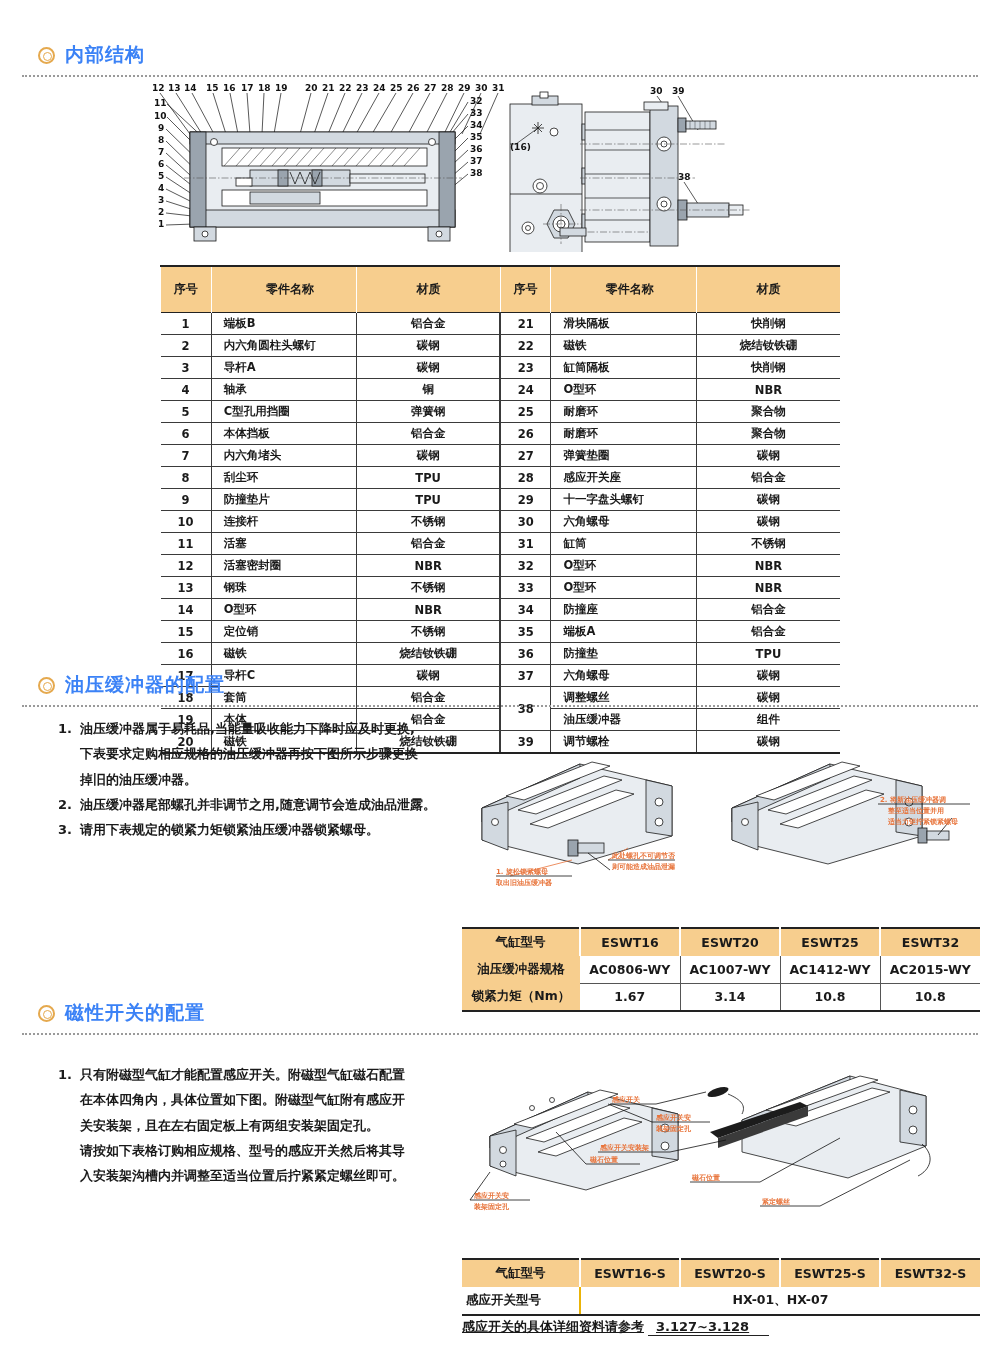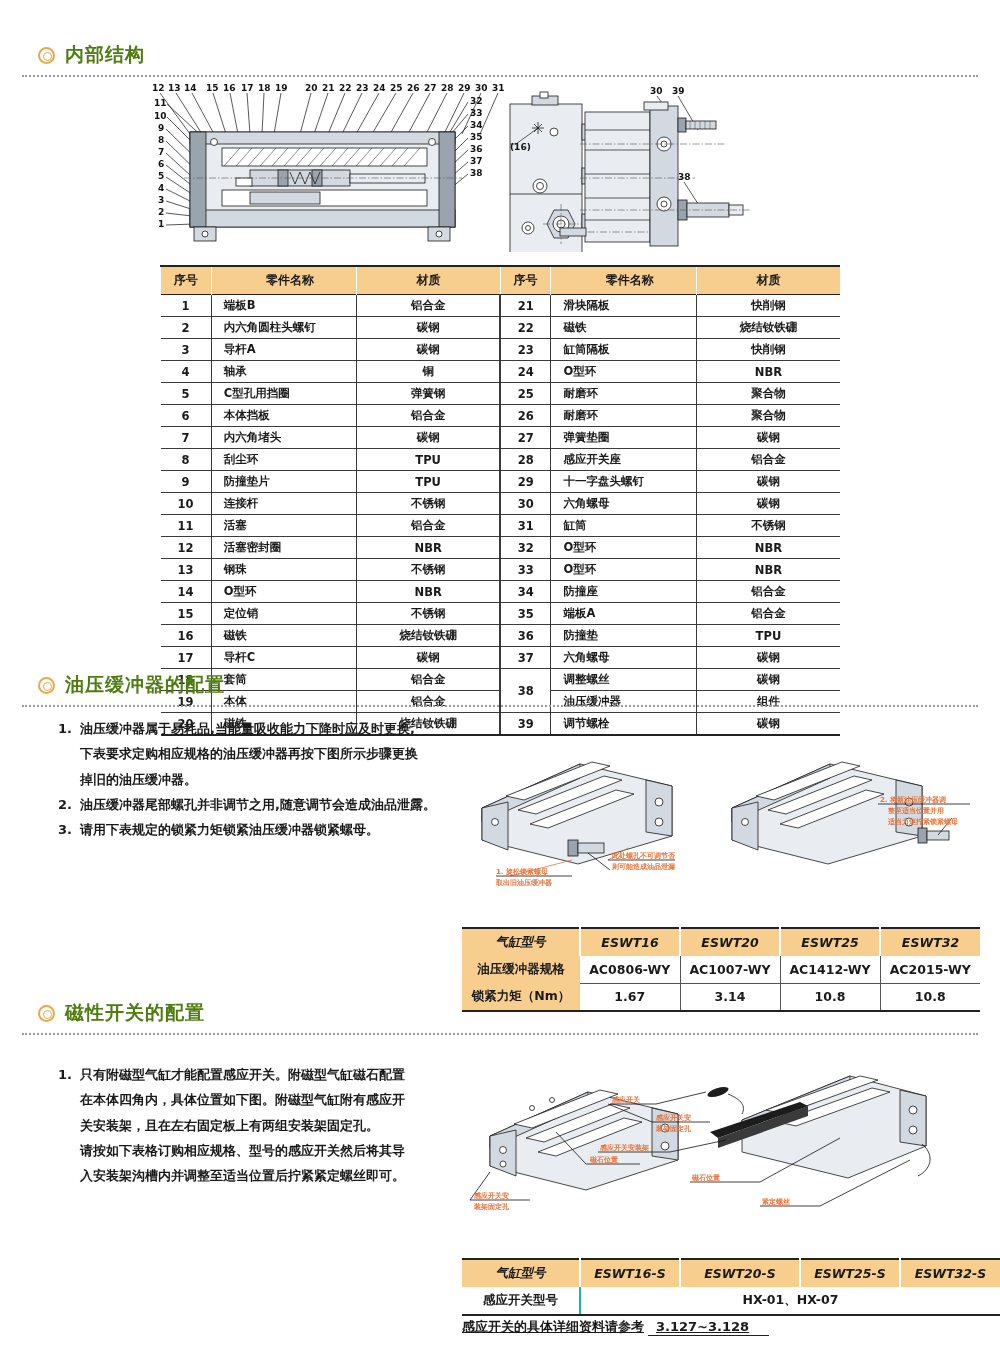--- a/index.html
+++ b/index.html
@@ -29,21 +29,21 @@
   .ring-icon::after {
     content: "";
     position: absolute; left: 3px; top: 3px;
     width: 7px; height: 7px;
     border: 1px solid #E5A94E;
     border-radius: 50%;
   }
   .section-title {
     font-size: 19px; font-weight: bold;
     letter-spacing: 1px;
-    color: #4d7c0f;
+    color: #3b82f6;
   }
   .dotted-rule {
     border-top: 2px dotted #9a9a9a;
     margin: 7px 22px 0 22px;
     height: 0;
   }
 
   
   .abs { position: absolute; }
 
@@ -53,21 +53,21 @@
     width: 680px;
     font-size: 11.5px;
     font-weight: bold;
   }
   table.parts th {
     background: #F7CE8E;
     border-left: 1px solid #fff;
     border-right: 1px solid #fff;
     font-weight: bold;
     font-size: 12px;
-    padding: 5px 0;
+    padding: 14px 0;
     text-align: center;
   }
   table.parts thead tr { border-top: 2px solid #222; border-bottom: 1px solid #222; }
   table.parts td {
     border-bottom: 1px solid #3a3a3a;
     padding: 3px 0;
     height: 19px;
   }
   table.parts tbody tr:last-child td { border-bottom: 2px solid #222; }
   .c-no   { width: 52px;  text-align: center; border-right: 1px solid #3a3a3a; }
@@ -80,26 +80,26 @@
     border-collapse: collapse;
     font-size: 12.5px;
     font-weight: bold;
   }
   table.spec td, table.spec th {
     text-align: center;
     padding: 5px 4px;
   }
   table.spec .hdr-cell { background: #F7CE8E; border-right: 2px solid #ffffff; }
   table.spec .hdr-cell:last-child { border-right: none; }
-  table.spec tr.toprow { border-top: 2px solid #222; font-style: italic; }
+  table.spec tr.toprow { border-top: 2px solid #222; }
   table.spec tr.lastrow td { border-bottom: 2px solid #222; }
   table.spec td.lbl { background: #F7CE8E; text-align: center; }
   table.spec td.val { border-right: 1px solid #555; border-bottom: 1px solid #555; }
   table.spec td.val:last-child { border-right: none; }
-  table.spec td.lbl-plain { text-align: center; border-right: 2px solid #14b8a6; border-bottom: 1px solid #555; }
+  table.spec td.lbl-plain { text-align: left; border-right: 2px solid #eab308; border-bottom: 1px solid #555; }
 
   
   .numlist {
     font-size: 13px; font-weight: bold;
     line-height: 1.95;
   }
   .numlist .li { display: flex; gap: 4px; }
   .numlist .num { flex: none; }
   .numlist .txt { }
 
@@ -768,21 +768,21 @@
   </g>
 </svg>
 </div>
 
 <div class="abs" style="left:462px; top:1258px;">
   <table class="spec">
     <tbody>
       <tr class="toprow">
         <td class="hdr-cell" style="width:118px">气缸型号</td>
         <td class="hdr-cell" style="width:100px">ESWT16-S</td>
-        <td class="hdr-cell" style="width:120px">ESWT20-S</td>
+        <td class="hdr-cell" style="width:100px">ESWT20-S</td>
         <td class="hdr-cell" style="width:100px">ESWT25-S</td>
         <td class="hdr-cell" style="width:100px">ESWT32-S</td>
       </tr>
       <tr class="lastrow">
         <td class="lbl-plain">感应开关型号</td>
         <td class="val" colspan="4">HX-01、HX-07</td>
       </tr>
     </tbody>
   </table>
 </div>

